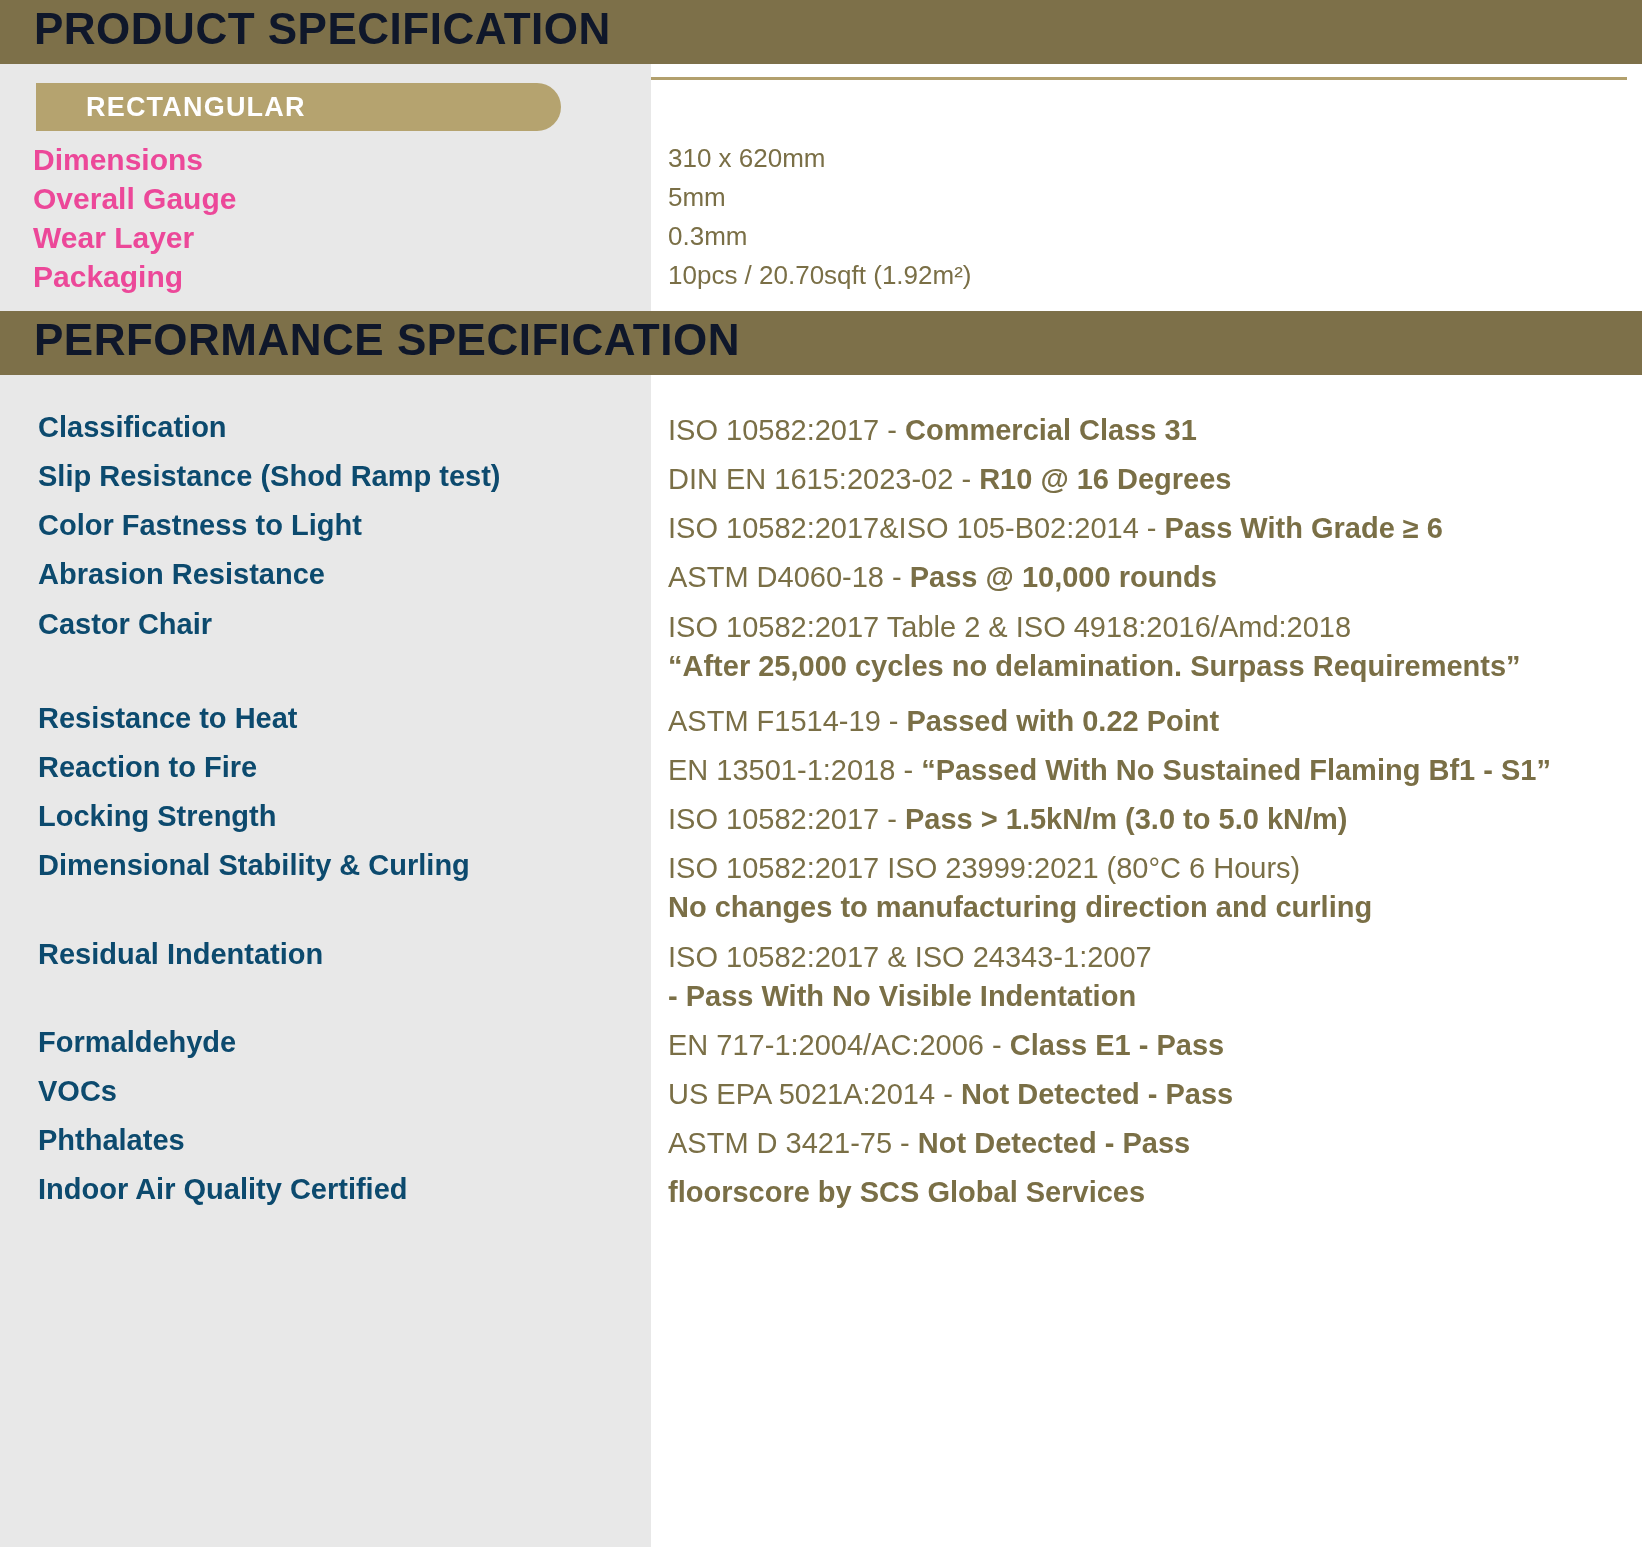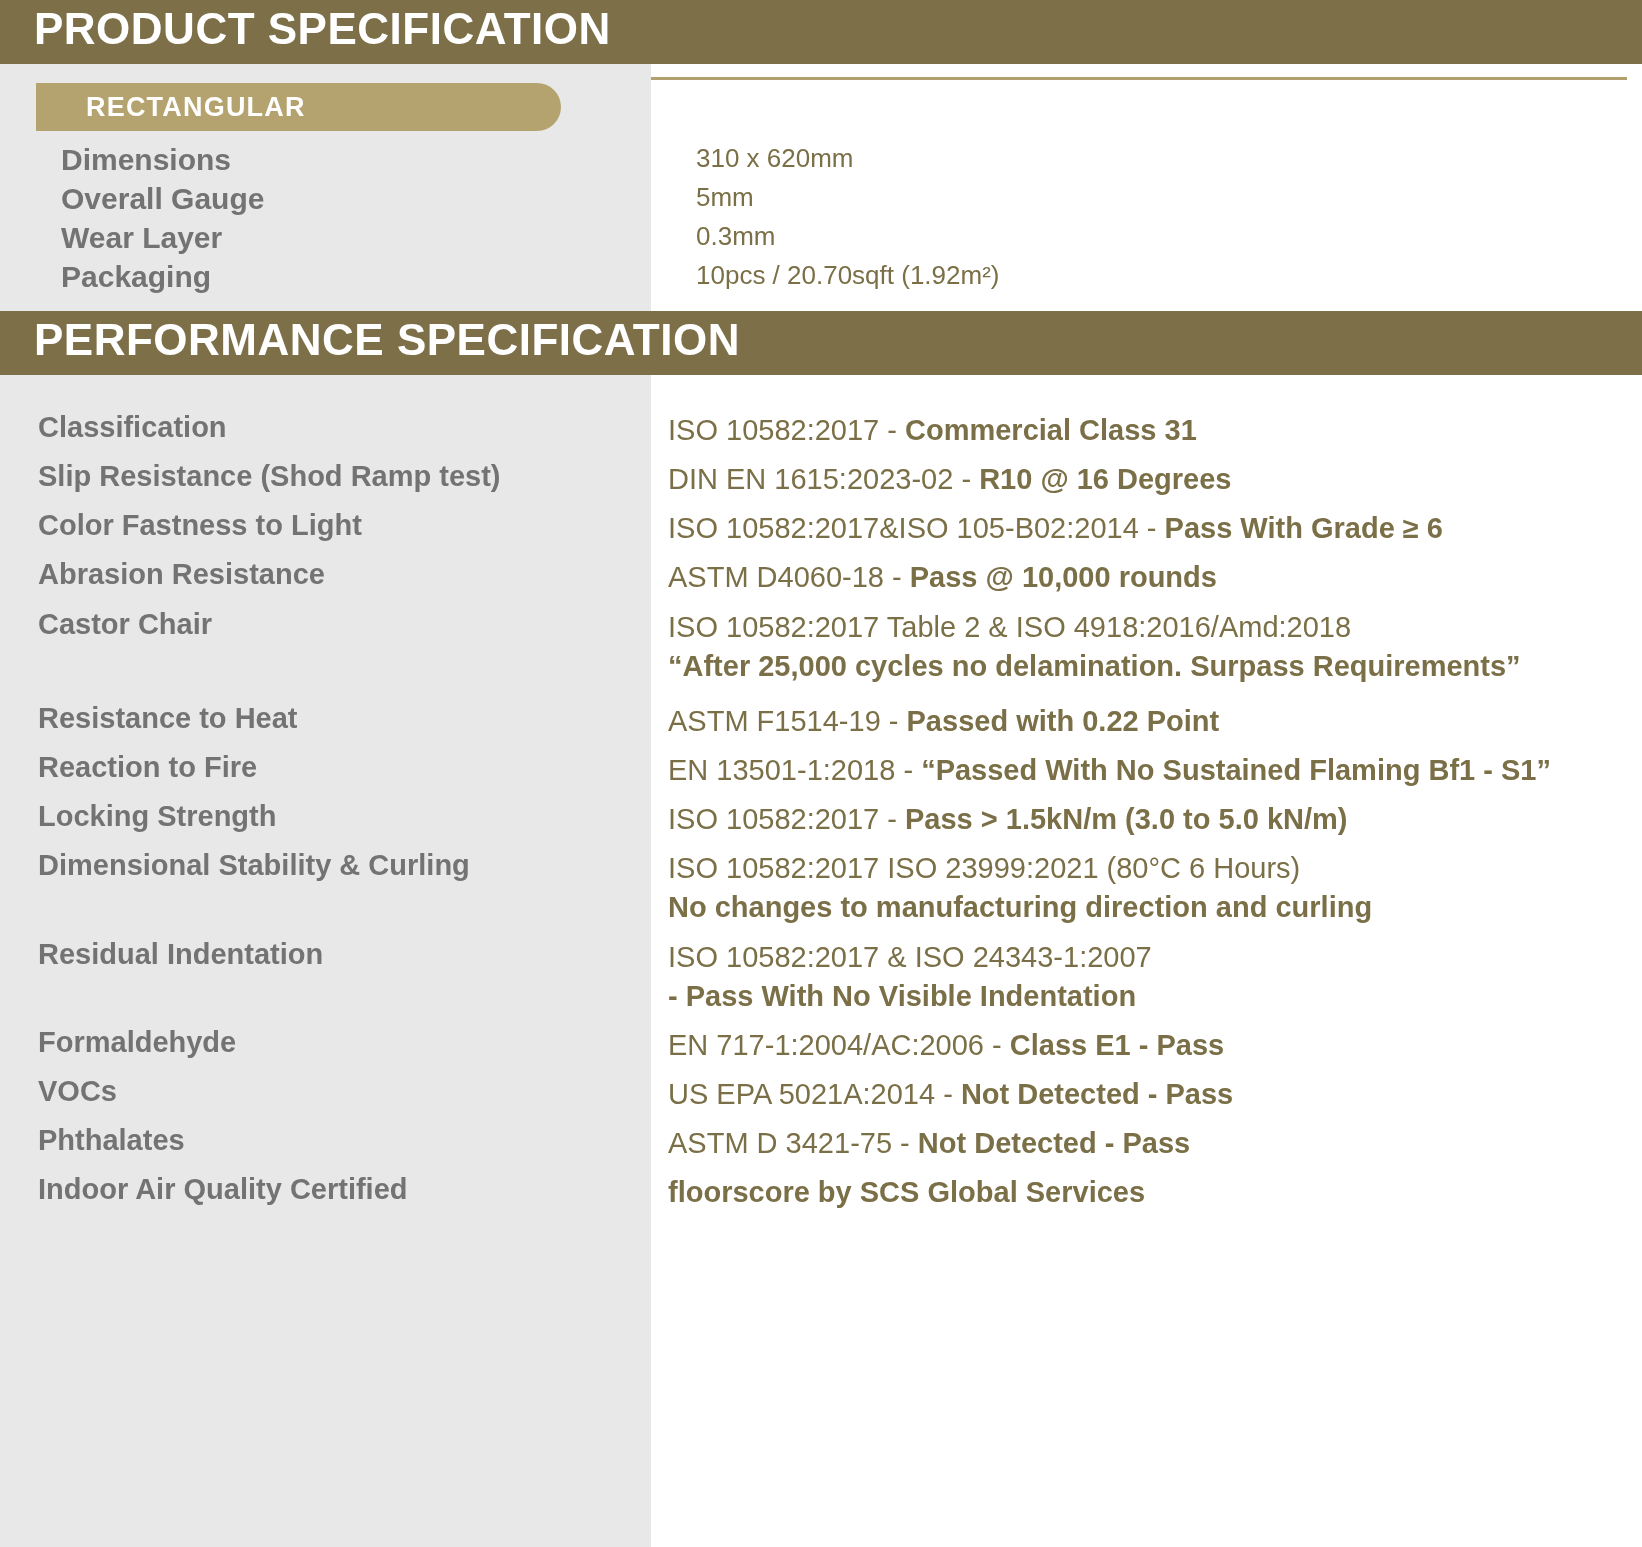--- a/index.html
+++ b/index.html
@@ -34,21 +34,21 @@
   }
 
   .content {
     position: relative;
     z-index: 2;
   }
 
   
   .banner {
     background: #7d7049;
-    color: #ffffff;
+    color: #0f172a;
     font-size: 44px;
     font-weight: bold;
     letter-spacing: 0.5px;
     padding: 6px 0 10px 34px;
     box-sizing: border-box;
     line-height: 1.05;
   }
   .banner-1 {
     height: 64px;
     margin: 0;
@@ -101,22 +101,21 @@
   .prod .row {
     margin-bottom: 9px;
   }
   .prod .label {
     width: 622px;
     flex: 0 0 622px;
     padding-left: 33px;
     box-sizing: border-box;
     font-size: 30px;
     font-weight: bold;
-    color: #737373;
-    margin-left: 28px;
+    color: #ec4899;
   }
   .prod .value {
     font-size: 26px;
     color: #7a6f46;
     padding-left: 46px;
   }
 
   
   .perf {
     padding-top: 36px;
@@ -124,21 +123,21 @@
   .perf .row {
     margin-bottom: 10px;
   }
   .perf .label {
     width: 622px;
     flex: 0 0 622px;
     padding-left: 38px;
     box-sizing: border-box;
     font-size: 29px;
     font-weight: bold;
-    color: #737373;
+    color: #0c4a6e;
     line-height: 1.15;
   }
   .perf .value {
     font-size: 29px;
     color: #7a6f46;
     padding-left: 46px;
     line-height: 1.35;
     max-width: 940px;
   }
   .perf .value b {

